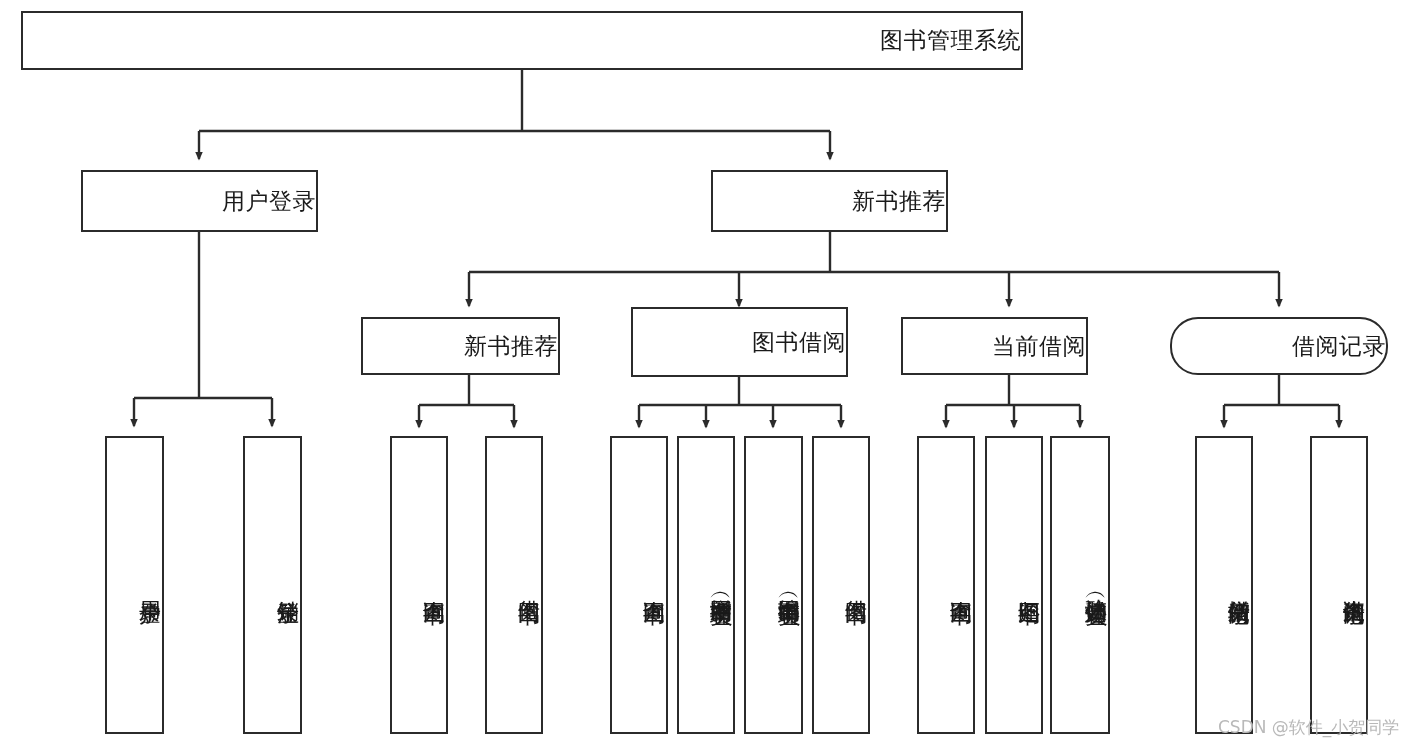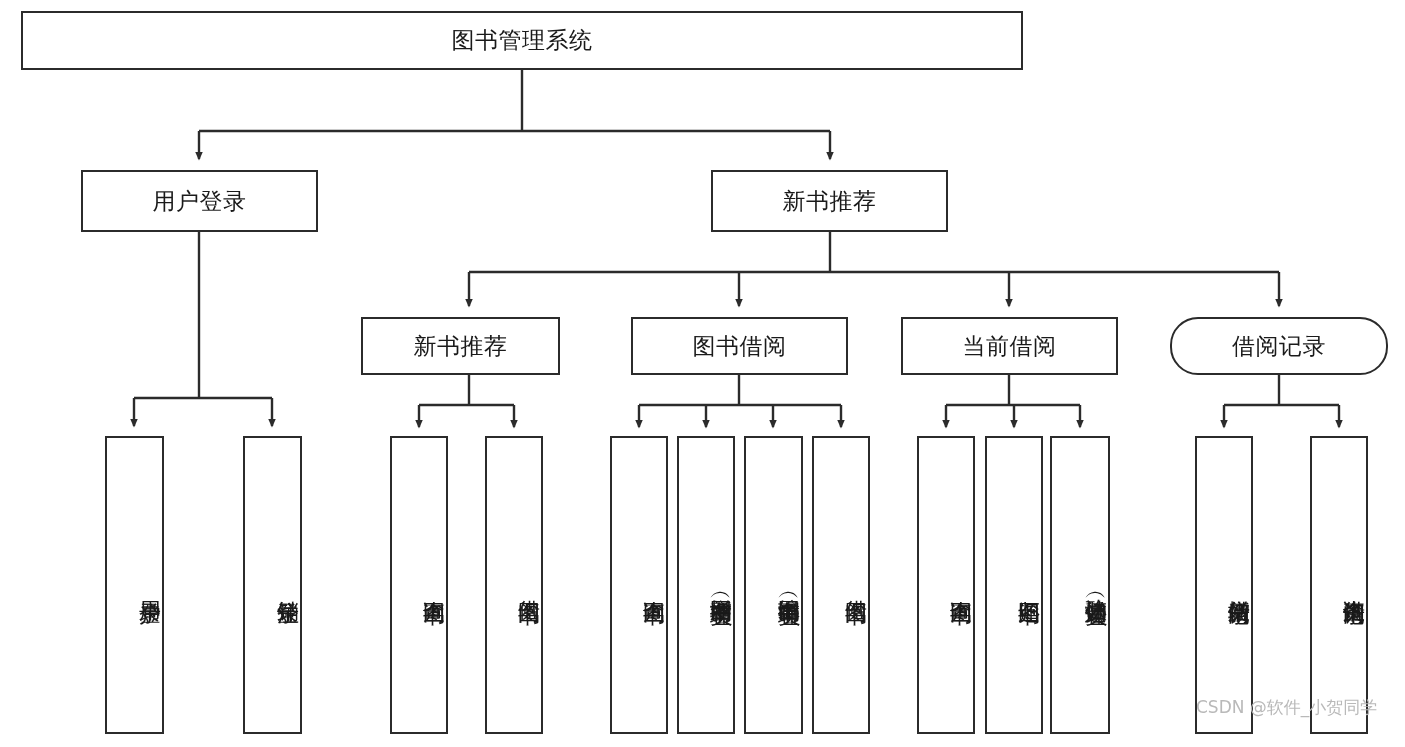--- a/index.html
+++ b/index.html
@@ -32,20 +32,21 @@
     border: 2px solid #2b2b2b;
     background: #ffffff;
     display: flex;
     align-items: center;
     justify-content: center;
     color: #1a1a1a;
   }
   .node.horiz {
     font-size: 23px;
     letter-spacing: 0.5px;
+    justify-content: flex-end;
   }
   .node.vert {
     writing-mode: vertical-rl;
     text-orientation: upright;
     font-size: 22px;
     line-height: 1.05;
     letter-spacing: 1px;
     padding-top: 4px;
     padding-bottom: 4px;
     align-items: flex-start;
@@ -125,24 +126,24 @@
   <div class="node horiz" style="left: 81px; top: 170px; width: 237px; height: 62px;">
     <span>用户登录</span>
   </div>
   <div class="node horiz" style="left: 711px; top: 170px; width: 237px; height: 62px;">
     <span>新书推荐</span>
   </div>
 
   <div class="node horiz" style="left: 361px; top: 317px; width: 199px; height: 58px;">
     <span>新书推荐</span>
   </div>
-  <div class="node horiz" style="left: 631px; top: 317px; width: 217px; height: 58px;">
+  <div class="node horiz" style="left: 631px; top: 307px; width: 217px; height: 70px;">
     <span>图书借阅</span>
   </div>
-  <div class="node horiz" style="left: 901px; top: 317px; width: 217px; height: 58px;">
+  <div class="node horiz" style="left: 901px; top: 317px; width: 187px; height: 58px;">
     <span>当前借阅</span>
   </div>
   <div class="node horiz" style="left: 1170px; top: 317px; width: 218px; height: 58px; border-radius: 28px;">
     <span>借阅记录</span>
   </div>
 
   <div class="node vert" style="left: 105px; top: 436px; width: 59px; height: 298px;">
     <span class="vtext">用户登录</span>
   </div>
   <div class="node vert" style="left: 243px; top: 436px; width: 59px; height: 298px;">
@@ -175,15 +176,15 @@
   <div class="node vert" style="left: 1050px; top: 436px; width: 60px; height: 298px;">
     <span class="vtext">确认归还（管理员）</span>
   </div>
   <div class="node vert" style="left: 1195px; top: 436px; width: 58px; height: 298px;">
     <span class="vtext">新增借阅记录</span>
   </div>
   <div class="node vert" style="left: 1310px; top: 436px; width: 58px; height: 298px;">
     <span class="vtext">查询借阅记录</span>
   </div>
 
-  <div class="watermark" style="left: 1196px; top: 696px;">CSDN @软件_小贺同学</div>
+  <div class="watermark" style="left: 1196px; top: 716px; padding-left: 22px;">CSDN @软件_小贺同学</div>
 
 </div>
 
 </body></html>

